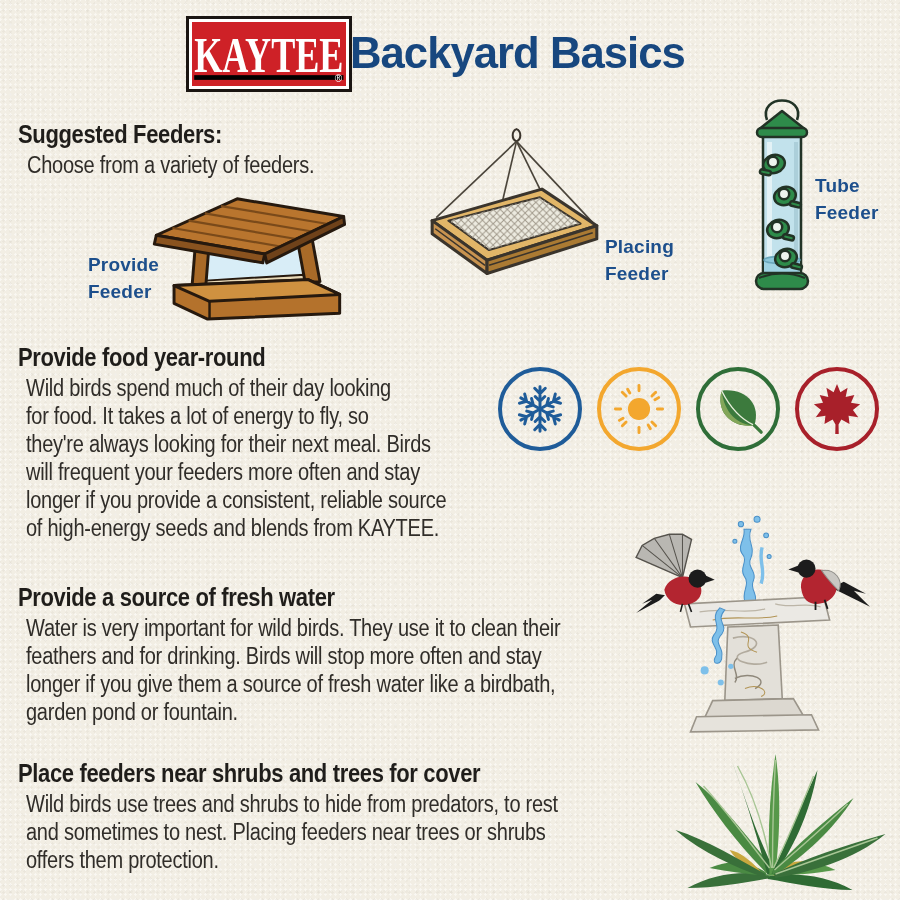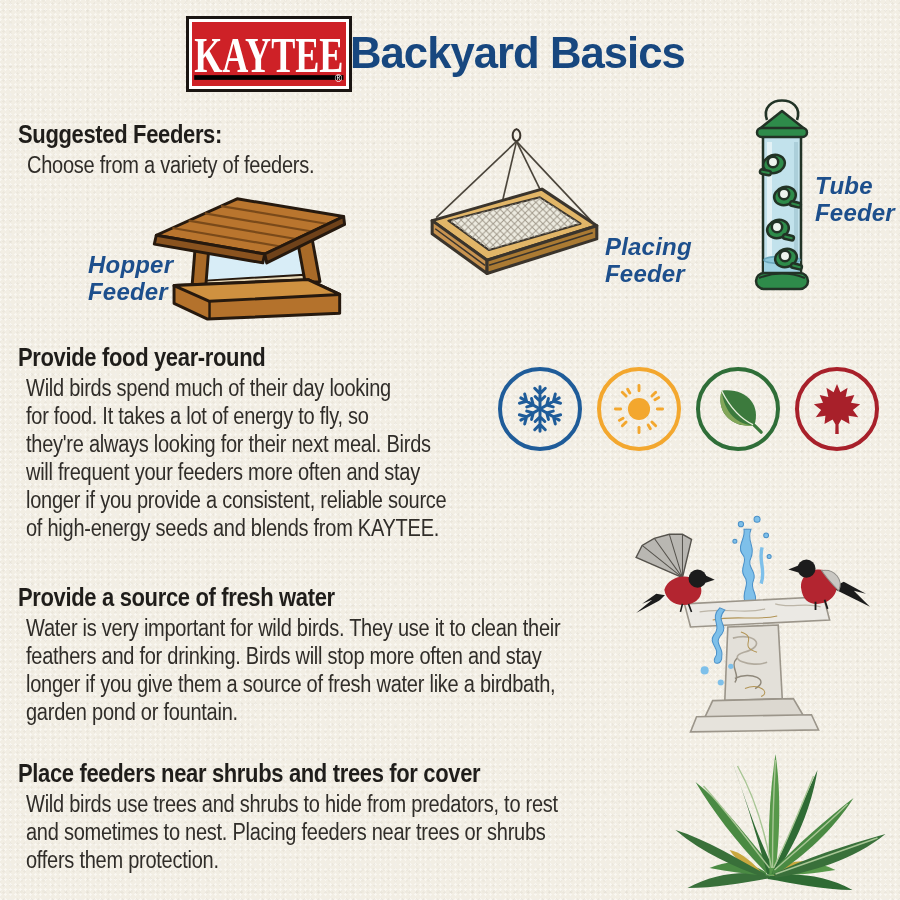--- a/index.html
+++ b/index.html
@@ -34,22 +34,22 @@
   
   .h2{
     font-size:25px;font-weight:700;color:#1f1d1a;letter-spacing:-0.4px;
     transform:scaleX(0.88);transform-origin:0 0;white-space:nowrap;
   }
   .body-copy{
     font-size:23px;color:#302d29;line-height:28px;letter-spacing:-0.3px;
     transform:scaleX(0.87);transform-origin:0 0;white-space:pre-line;
   }
   .feeder-label{
-    font-size:24px;font-weight:700;color:#1d4f8c;line-height:27px;
-    white-space:pre-line;letter-spacing:0.2px;font-style:italic;
+    font-size:19px;font-weight:700;color:#1d4f8c;line-height:27px;
+    white-space:pre-line;letter-spacing:0.2px;
   }
   
   .icon-row{left:498px;top:367px;display:flex;gap:15px;}
   .season-circle{
     width:84px;height:84px;border-radius:50%;border:4px solid;
     display:flex;align-items:center;justify-content:center;box-sizing:border-box;
   }
 </style>
 </head>
 <body>
@@ -58,21 +58,21 @@
 
   <div class="abs logo">
     <span class="logo-text">KAYTEE</span>
     <span class="logo-reg">®</span>
   </div>
   <div class="abs poster-title">Backyard Basics</div>
 
   <div class="abs h2" style="left:18px;top:120px;">Suggested Feeders:</div>
   <div class="abs body-copy" style="left:27px;top:151px;">Choose from a variety of feeders.</div>
 
-  <div class="abs feeder-label" style="left:88px;top:251px;">Hopper
+  <div class="abs feeder-label" style="left:88px;top:251px;">Provide
 Feeder</div>
   <div class="abs feeder-label" style="left:605px;top:233px;">Placing
 Feeder</div>
   <div class="abs feeder-label" style="left:815px;top:172px;">Tube
 Feeder</div>
 
   <svg class="abs" style="left:148px;top:184px;" width="198" height="140" viewBox="0 0 200 142">
     <g stroke="#26190e" stroke-width="3" stroke-linejoin="round">
 
       <path d="M58,60 L156,54 L158,100 L58,106 Z" fill="#d8edf7"></path>

